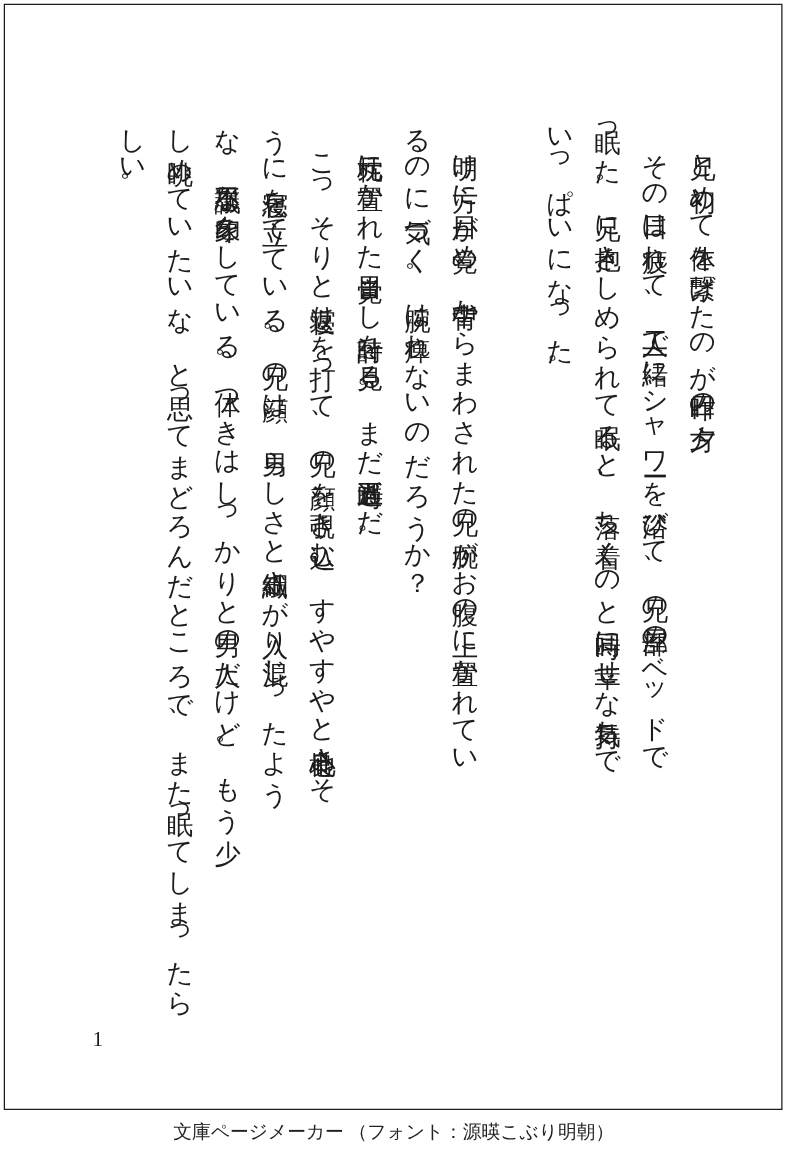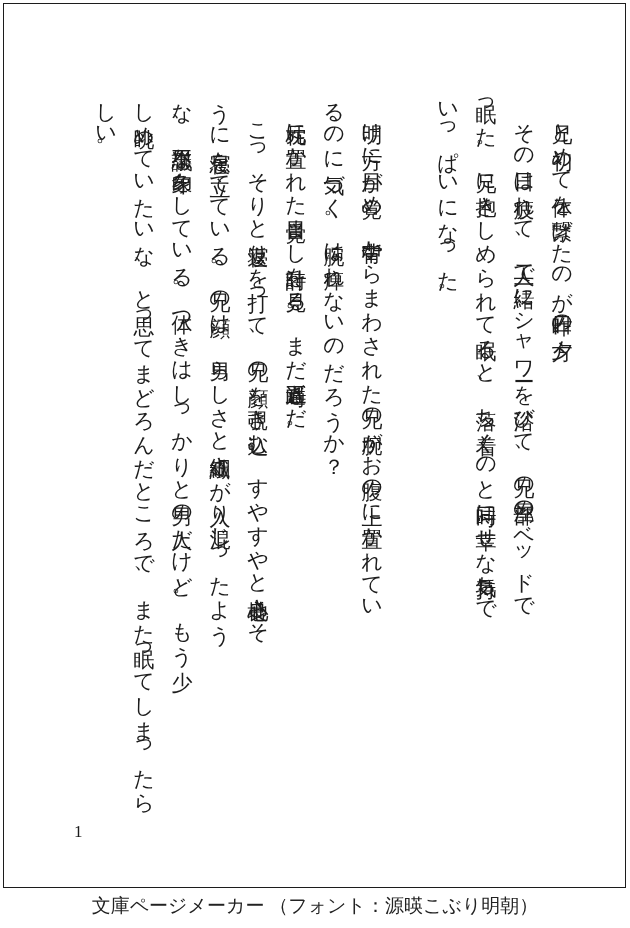--- a/index.html
+++ b/index.html
@@ -51,21 +51,21 @@
     font-size: 17px;
     line-height: 20px;
     color: #1c1c1c;
   }
   .footer-credit {
     position: absolute;
     left: 0;
     right: 0;
     top: 897px;
     text-align: center;
-    font-size: 19px;
+    font-size: 15px;
     line-height: 18px;
     color: #222222;
   }
 </style>
 </head>
 <body>
 
 <div class="page-frame">
 
   <div class="vertical-text">

